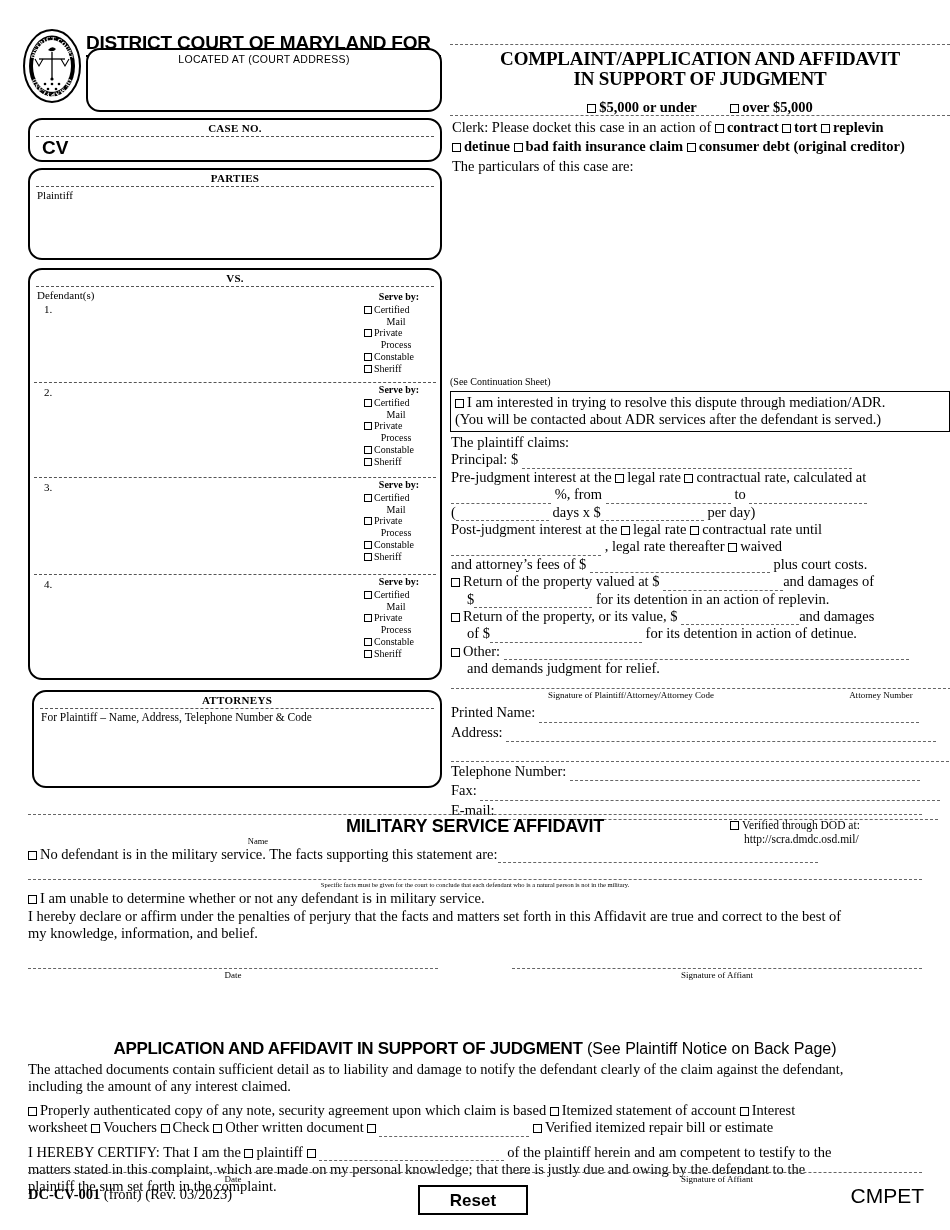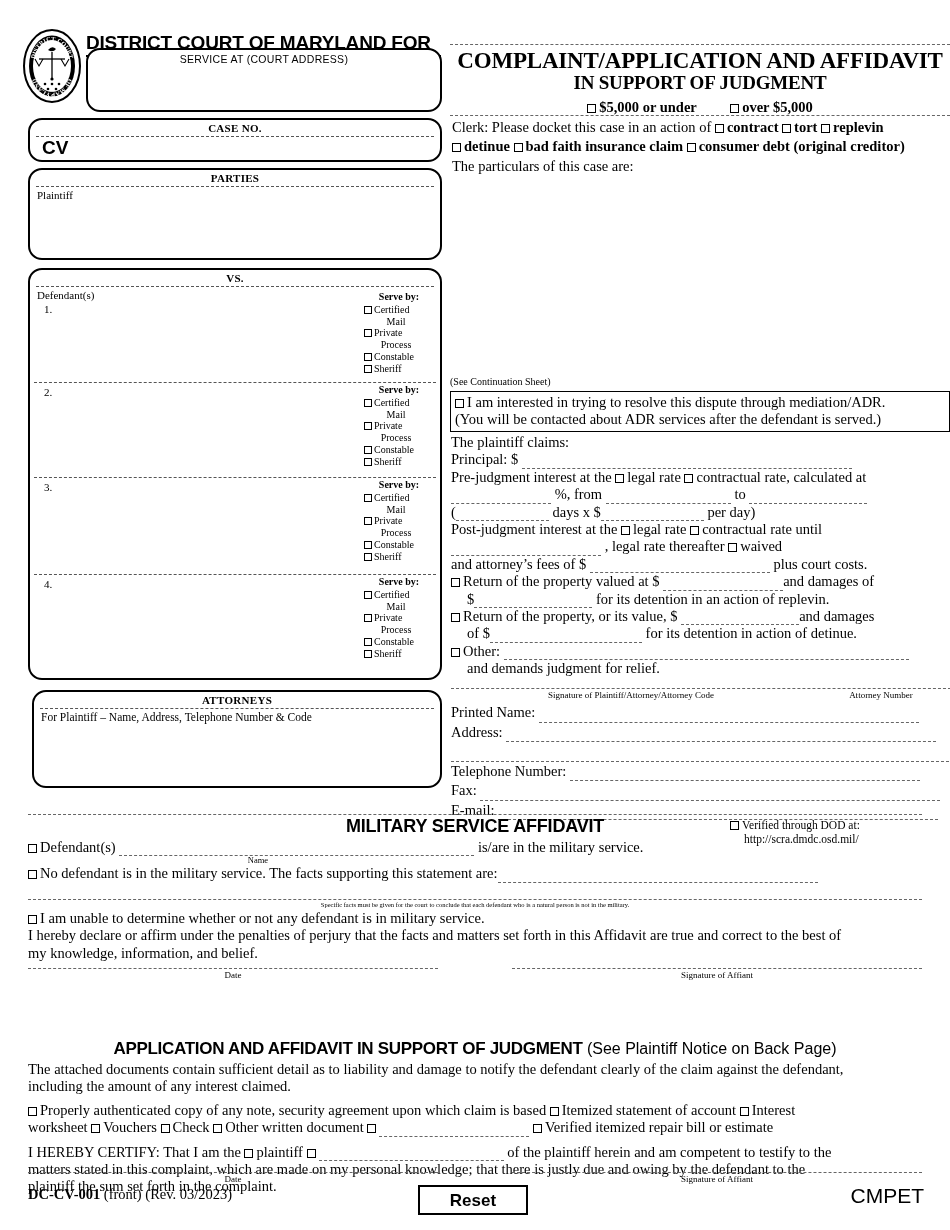--- a/index.html
+++ b/index.html
@@ -142,21 +142,21 @@
         <circle cx="30" cy="65" r="1.3"></circle>
       </g>
     </svg>
   </div>
 
   <div style="position:absolute; left:86px; top:32px; width:355px;">
     <div class="sans bold" style="font-size:19px; letter-spacing:-0.2px; border-bottom:2.5px solid #000; padding-bottom:1px;">DISTRICT COURT OF MARYLAND FOR</div>
   </div>
 
   <div class="rbox" style="left:86px; top:48px; width:356px; height:64px;">
-    <div class="boxhdr sans" style="font-size:10.5px; font-weight:normal; top:3px;">SERVICE AT (COURT ADDRESS)</div>
+    <div class="boxhdr sans" style="font-size:10.5px; font-weight:normal; top:3px;">LOCATED AT (COURT ADDRESS)</div>
   </div>
 
   <div class="rbox" style="left:28px; top:118px; width:414px; height:44px;">
     <div class="boxhdr">CASE NO.</div>
     <div class="boxhdrline"></div>
     <div class="sans bold" style="position:absolute; left:12px; top:17px; font-size:19px;">CV</div>
   </div>
 
   <div class="rbox" style="left:28px; top:168px; width:414px; height:92px;">
     <div class="boxhdr">PARTIES</div>
@@ -221,21 +221,21 @@
     <div class="boxhdr">ATTORNEYS</div>
     <div class="boxhdrline"></div>
     <div style="position:absolute; left:7px; top:19px; font-size:11.5px;">For Plaintiff – Name, Address, Telephone Number &amp; Code</div>
   </div>
 
   <div class="rcol">
 
     <div style="position:absolute; left:0; top:44px; width:500px;" class="hline"></div>
 
     <div style="position:absolute; left:0; top:48px; width:500px;" class="ctr bold">
-      <div style="font-size:23px; letter-spacing:-0.2px;">COMPLAINT/APPLICATION AND AFFIDAVIT</div>
+      <div style="font-size:19px; letter-spacing:-0.2px;">COMPLAINT/APPLICATION AND AFFIDAVIT</div>
       <div style="font-size:19px; letter-spacing:-0.2px; margin-top:-2px;">IN SUPPORT OF JUDGMENT</div>
     </div>
 
     <div style="position:absolute; left:0; top:98px; width:500px;" class="ctr">
       <span style="font-size:14.5px; font-weight:bold;">
         <span class="cb"></span><span>$5,000 or under</span>
       </span>
       <span style="display:inline-block; width:26px;"></span>
       <span style="font-size:14.5px; font-weight:bold;">
         <span class="cb"></span><span>over $5,000</span>
@@ -374,25 +374,20 @@
 
   <div class="sec" style="top:814px;">
     <div class="hline" style="width:894px;"></div>
     <div class="sans bold ctr" style="font-size:18px; margin-top:1px; letter-spacing:-0.2px;">MILITARY SERVICE AFFIDAVIT</div>
 
     <div style="position:absolute; right:2px; top:4px; width:190px; font-size:11.5px; line-height:1.25;">
       <span class="cb"></span><span>Verified through DOD at:</span>
       <div style="padding-left:14px;">http://scra.dmdc.osd.mil/</div>
     </div>
 
-    <div class="body-txt" style="margin-top:2px;">
-      <span class="cb"></span><span>Defendant(s)</span>
-      <span class="fill" style="width:355px;"></span>
-      <span>is/are in the military service.</span>
-    </div>
     <div style="width:460px; text-align:center; font-size:8.5px; margin-top:-1px;">Name</div>
 
     <div class="body-txt" style="margin-top:0px;">
       <span class="cb"></span><span>No defendant is in the military service. The facts supporting this statement are:</span><span class="fill" style="width:320px;"></span>
     </div>
     <div style="margin-top:16px; width:894px;" class="hline"></div>
     <div class="tiny ctr" style="width:894px; margin-top:1px;">Specific facts must be given for the court to conclude that each defendant who is a natural person is not in the military.</div>
 
     <div class="body-txt" style="margin-top:2px;">
       <span class="cb"></span><span>I am unable to determine whether or not any defendant is in military service.</span>

